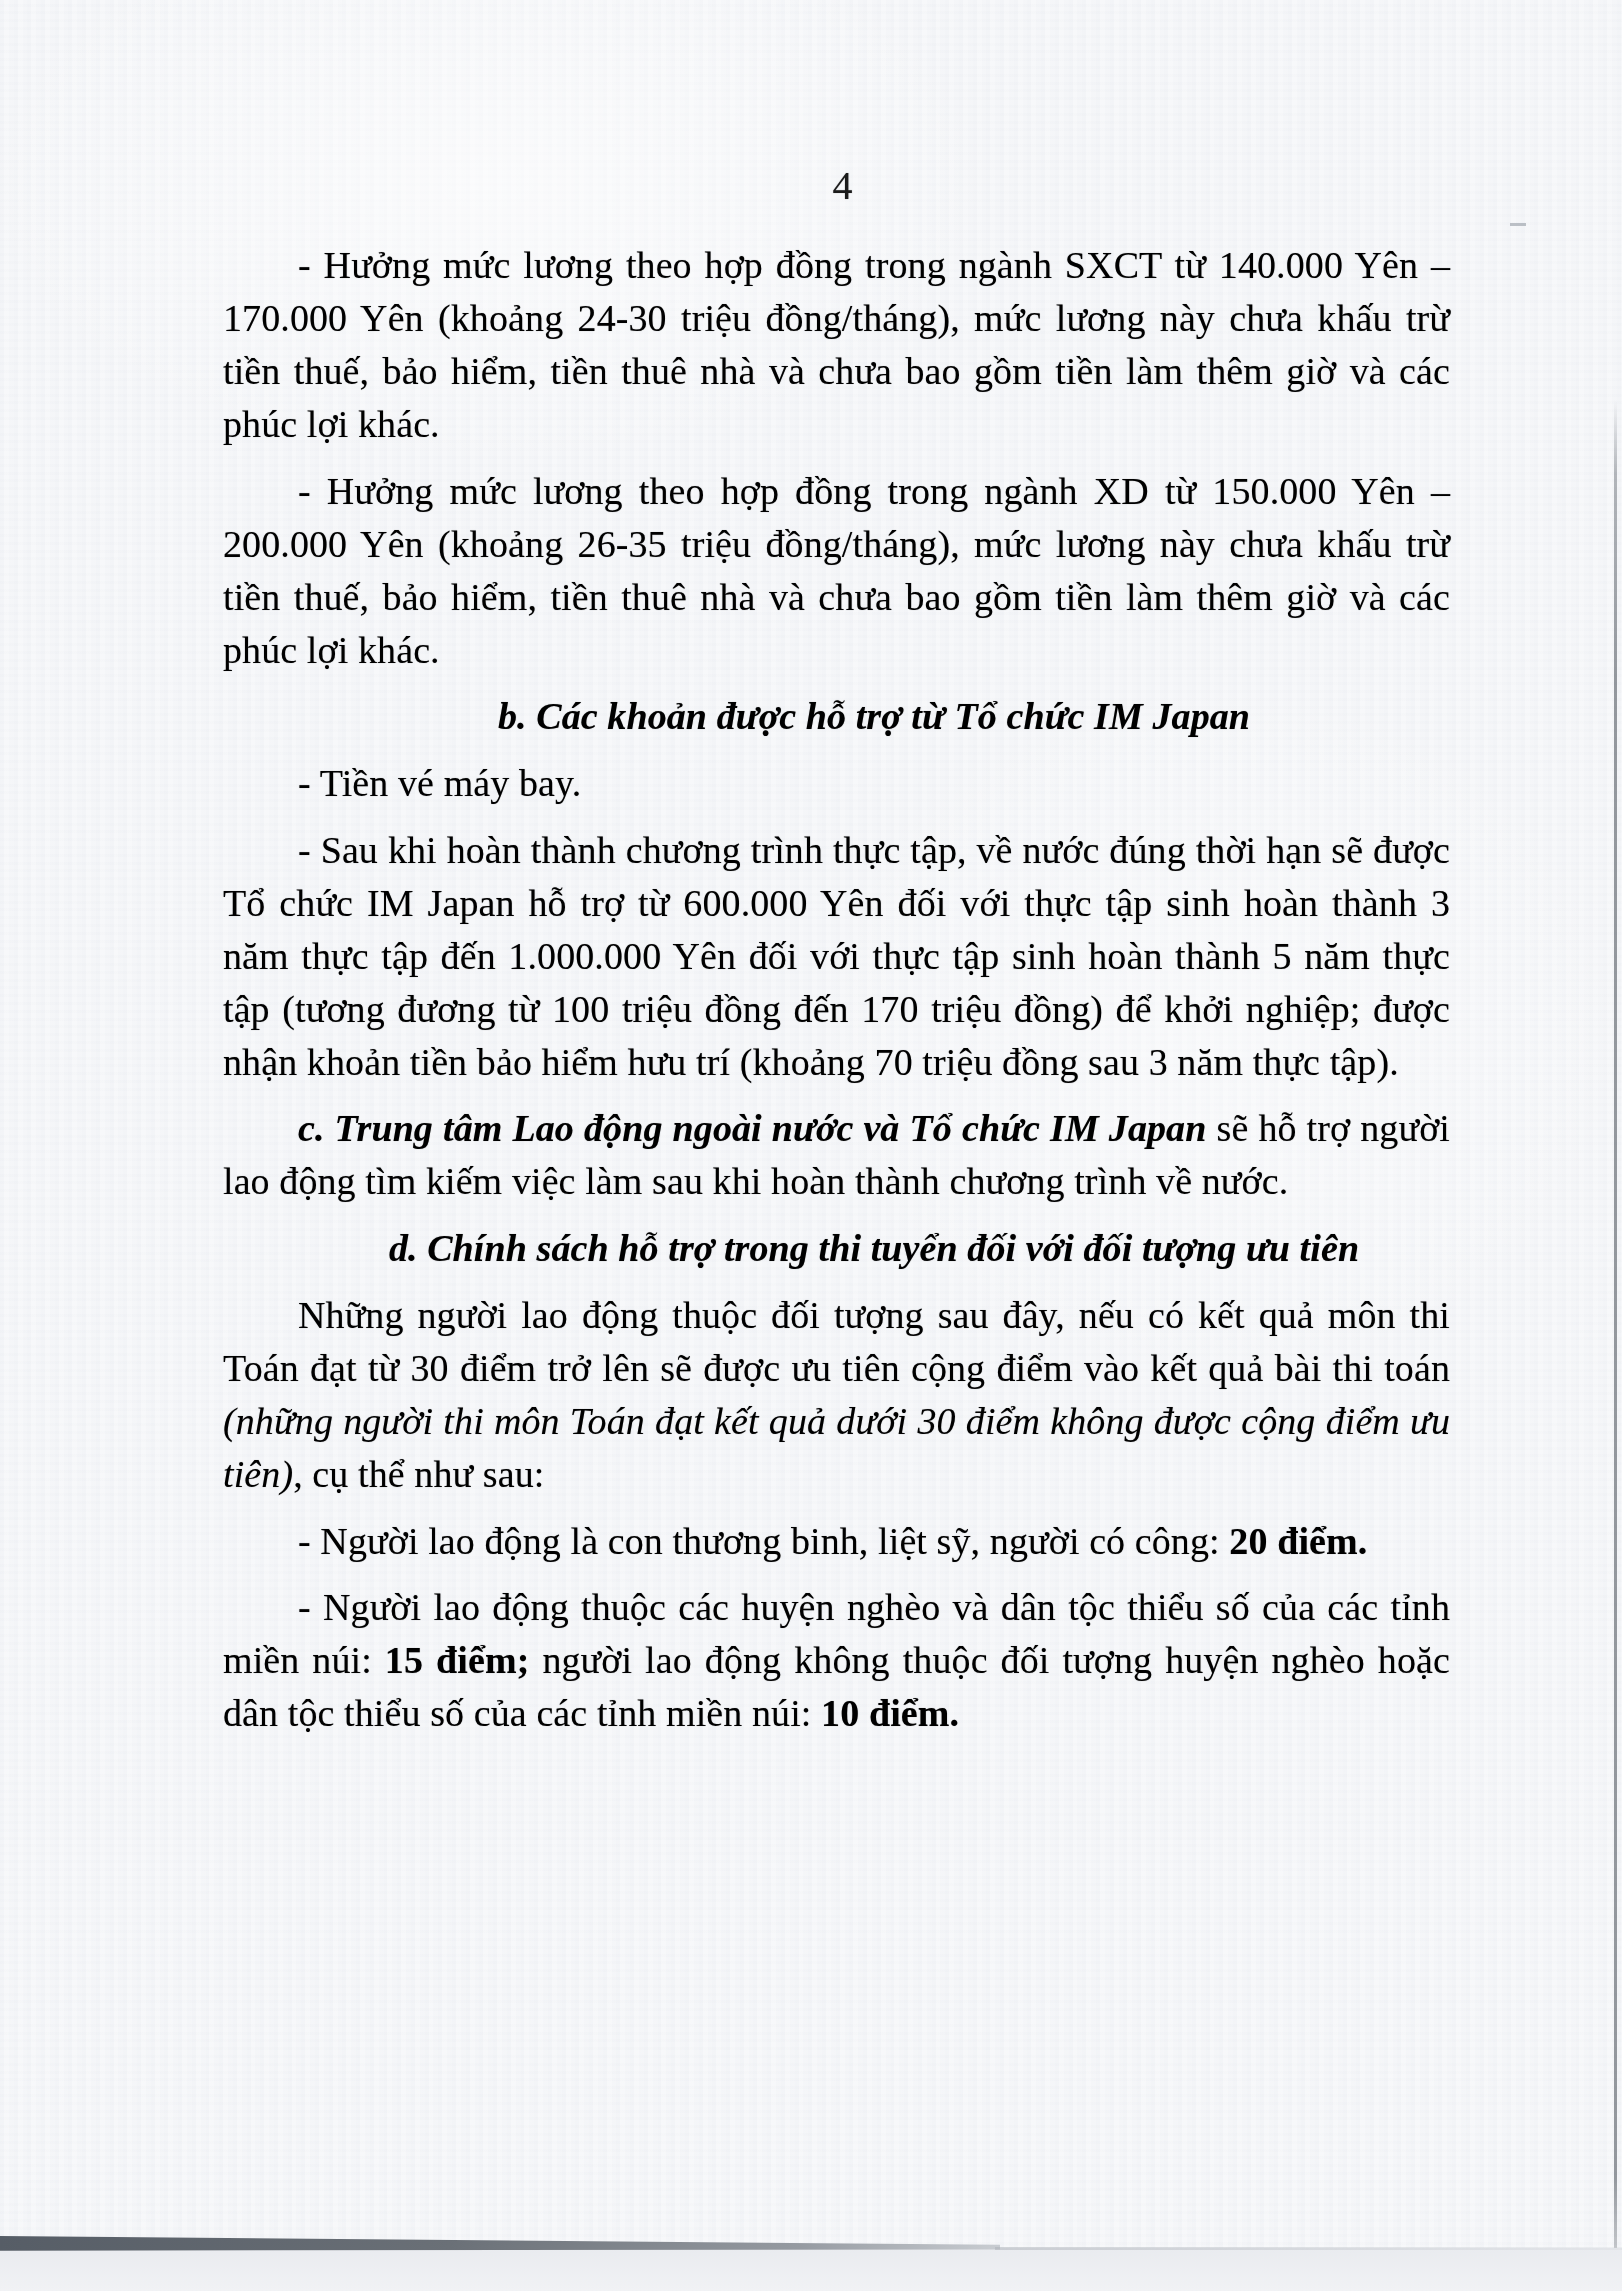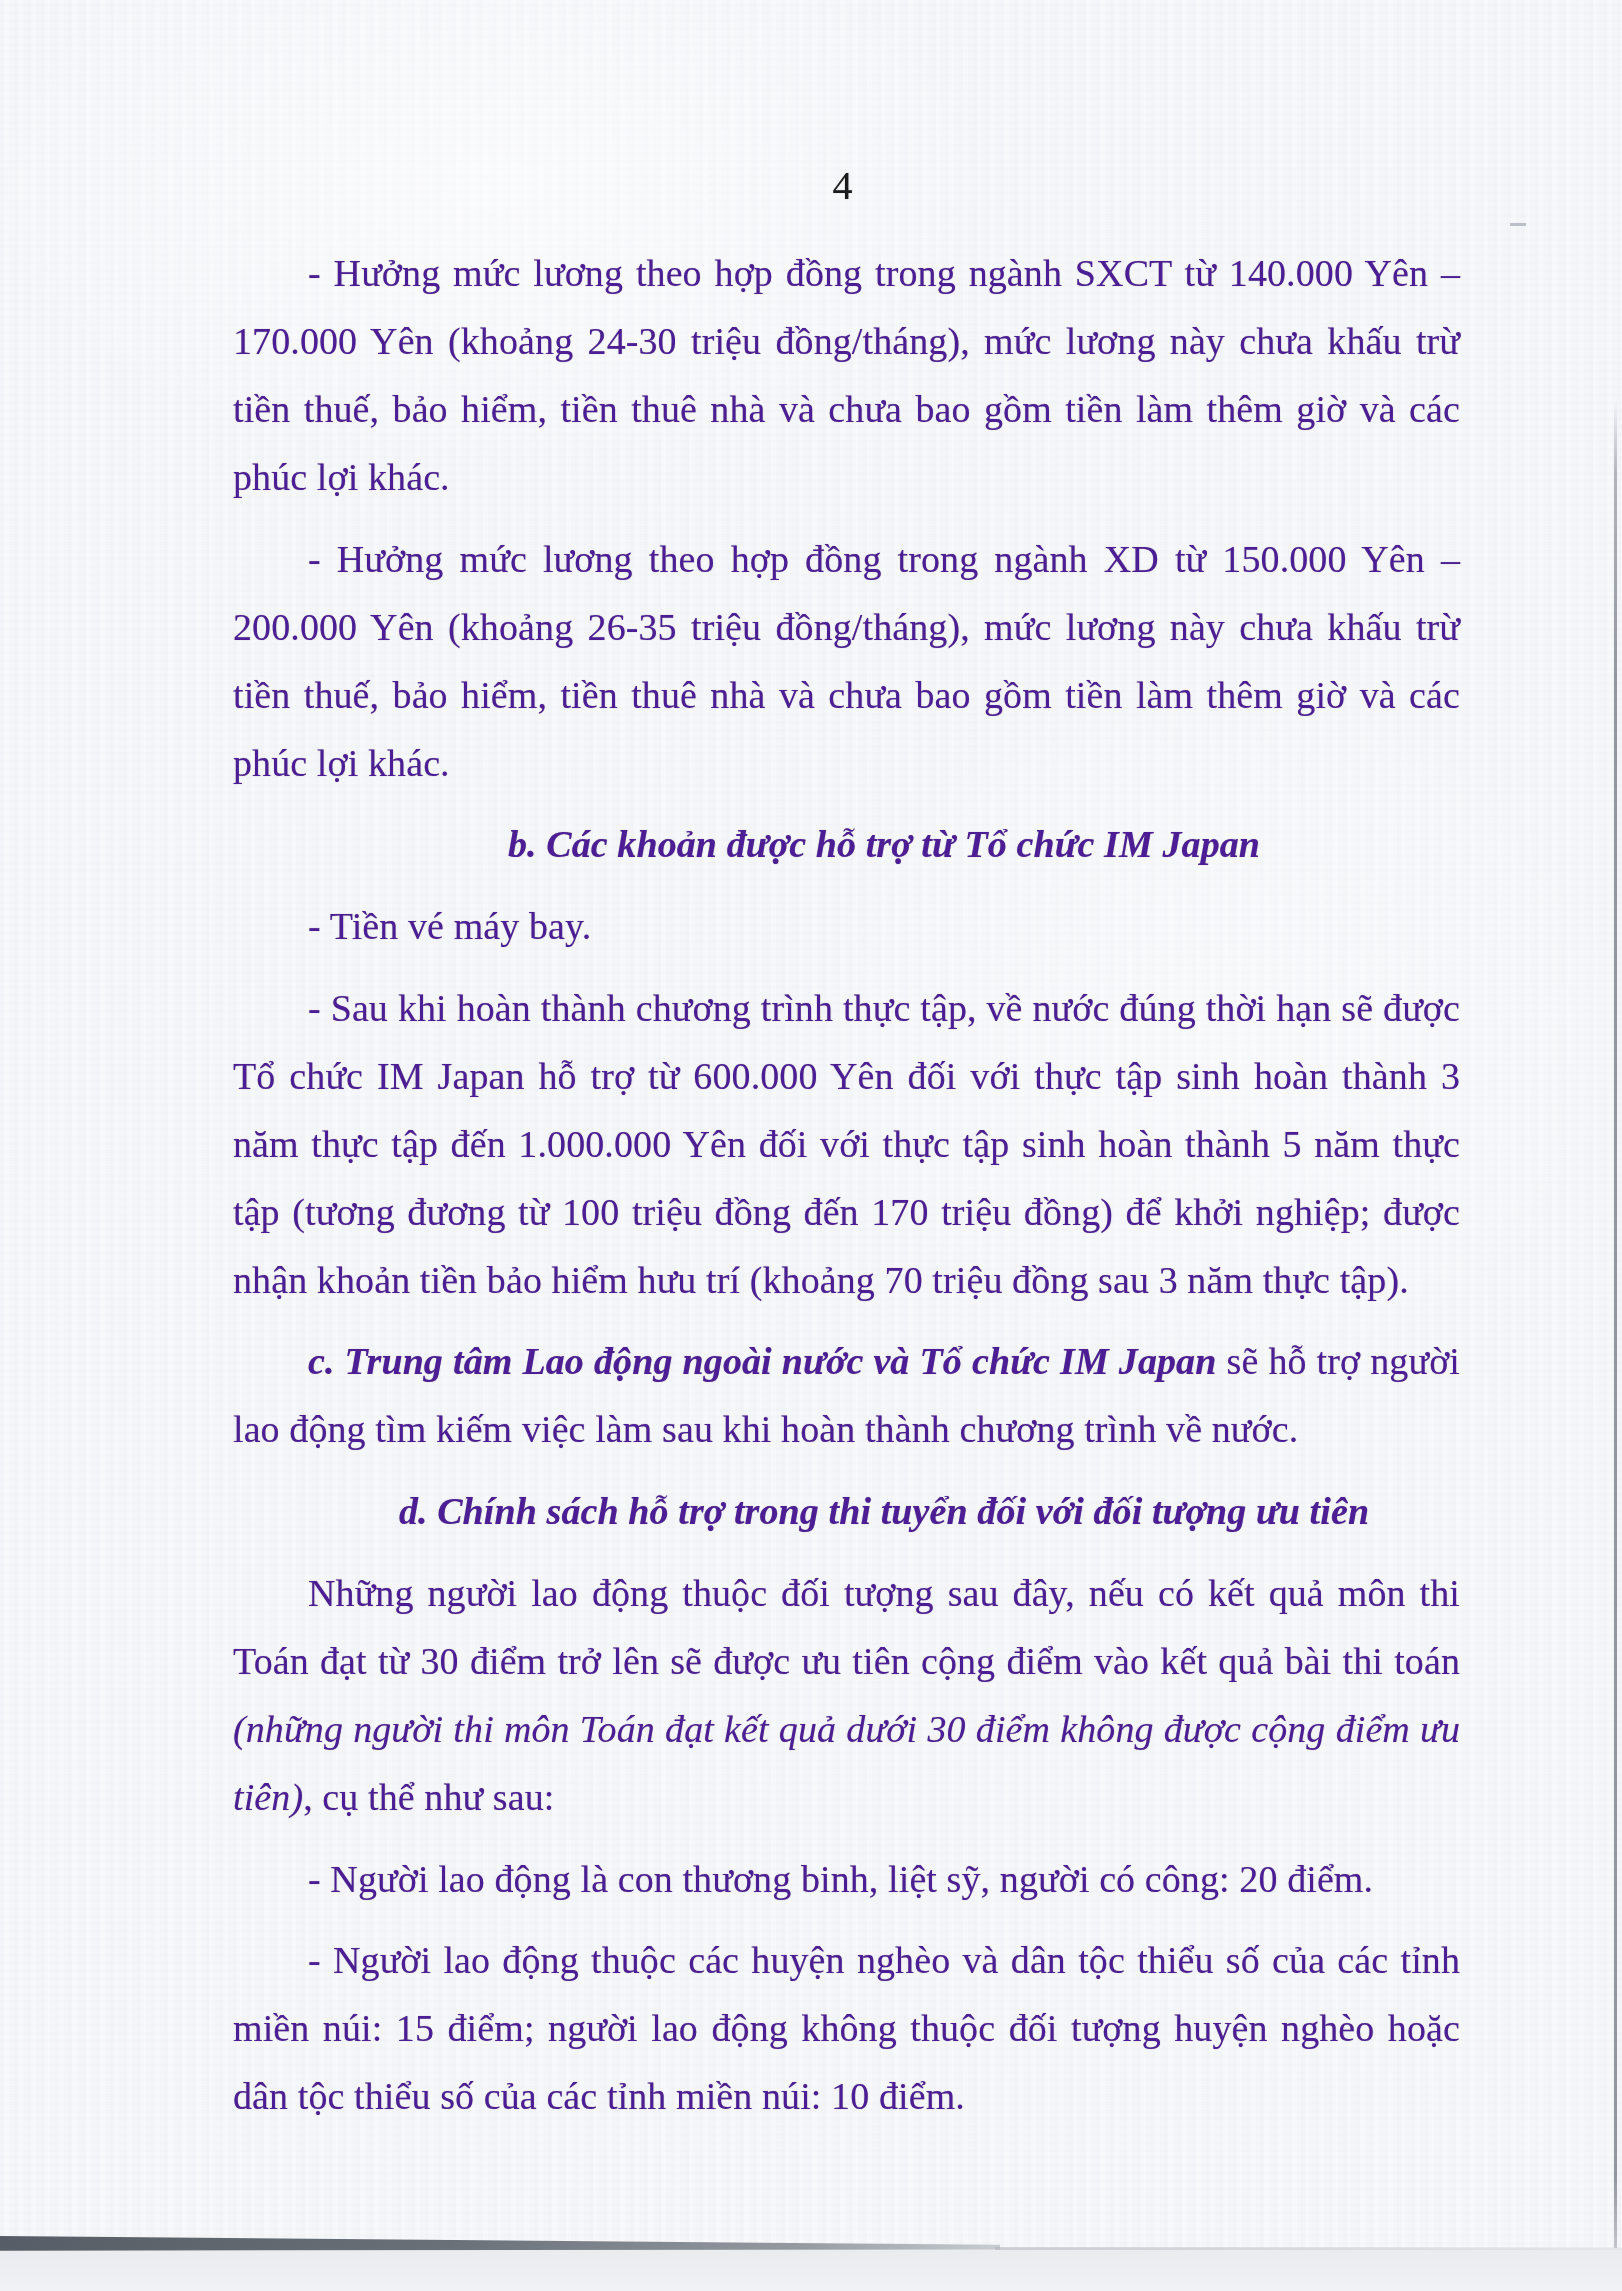--- a/index.html
+++ b/index.html
@@ -24,37 +24,37 @@
     position: absolute;
     left: 229px; width: 1227px;
     top: 163px;
     text-align: center;
     font-size: 40px; line-height: 45px;
     color: #1b1b1b;
     text-shadow: 0 0 1px rgba(25,25,25,0.45);
   }
   .content {
     position: absolute;
-    left: 233px; width: 1227px;
+    left: 223px; width: 1227px;
     top: 239px;
-    color: #4c1d95;
+    color: #000000;
     font-size: 38px;
-    line-height: 68px;
+    line-height: 53px;
     text-shadow: 0 0 1px rgba(25,25,25,0.4);
     letter-spacing: 0.1px;
   }
   .content p.para {
     margin: 0 0 13.7px 0;
     text-indent: 75px;
     text-align: justify;
     hyphens: none;
   }
   .content p.heading { text-align: center; }
   .run-regular    { font-weight: normal; font-style: normal; }
-  .run-bold       { font-weight: normal;   font-style: normal; }
+  .run-bold       { font-weight: bold;   font-style: normal; }
   .run-italic     { font-weight: normal; font-style: italic; }
   .run-bolditalic { font-weight: bold;   font-style: italic; }
 
   
   .edge-line-right {
     position: absolute;
     left: 1614px; top: 400px;
     width: 2.9px; height: 1852px;
     background: linear-gradient(to bottom,
       rgba(96,102,110,0) 0%,

